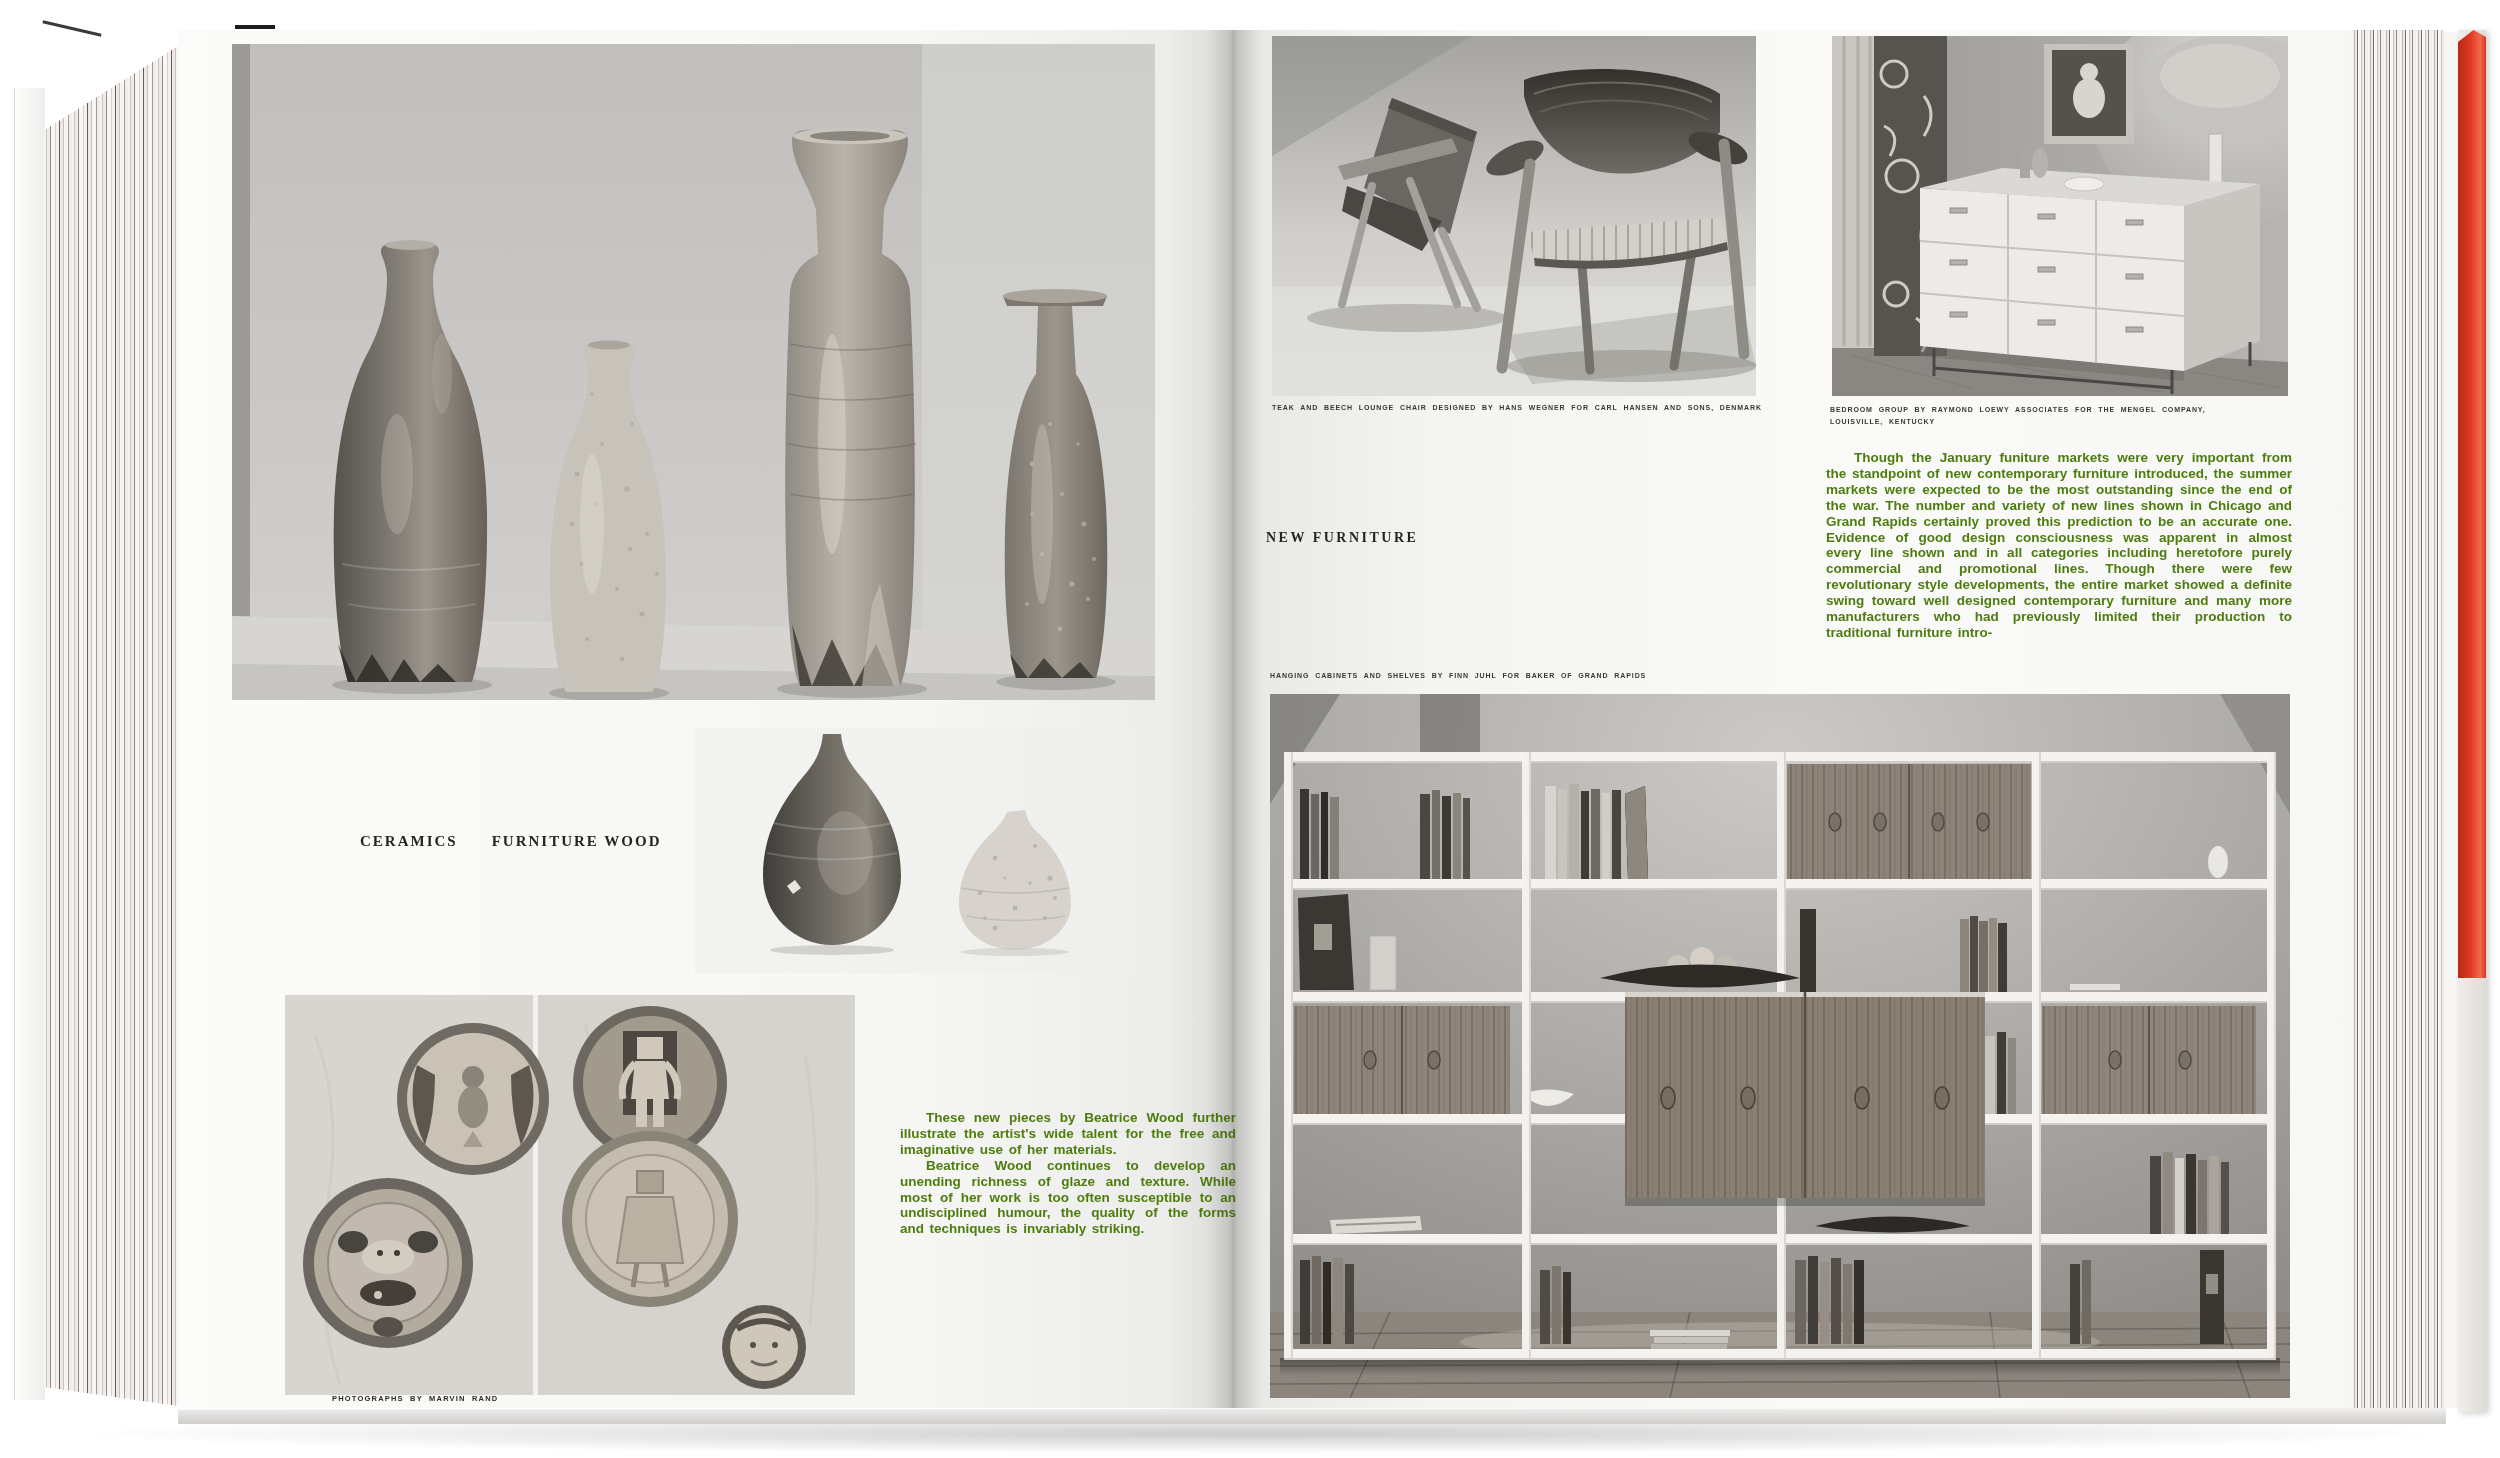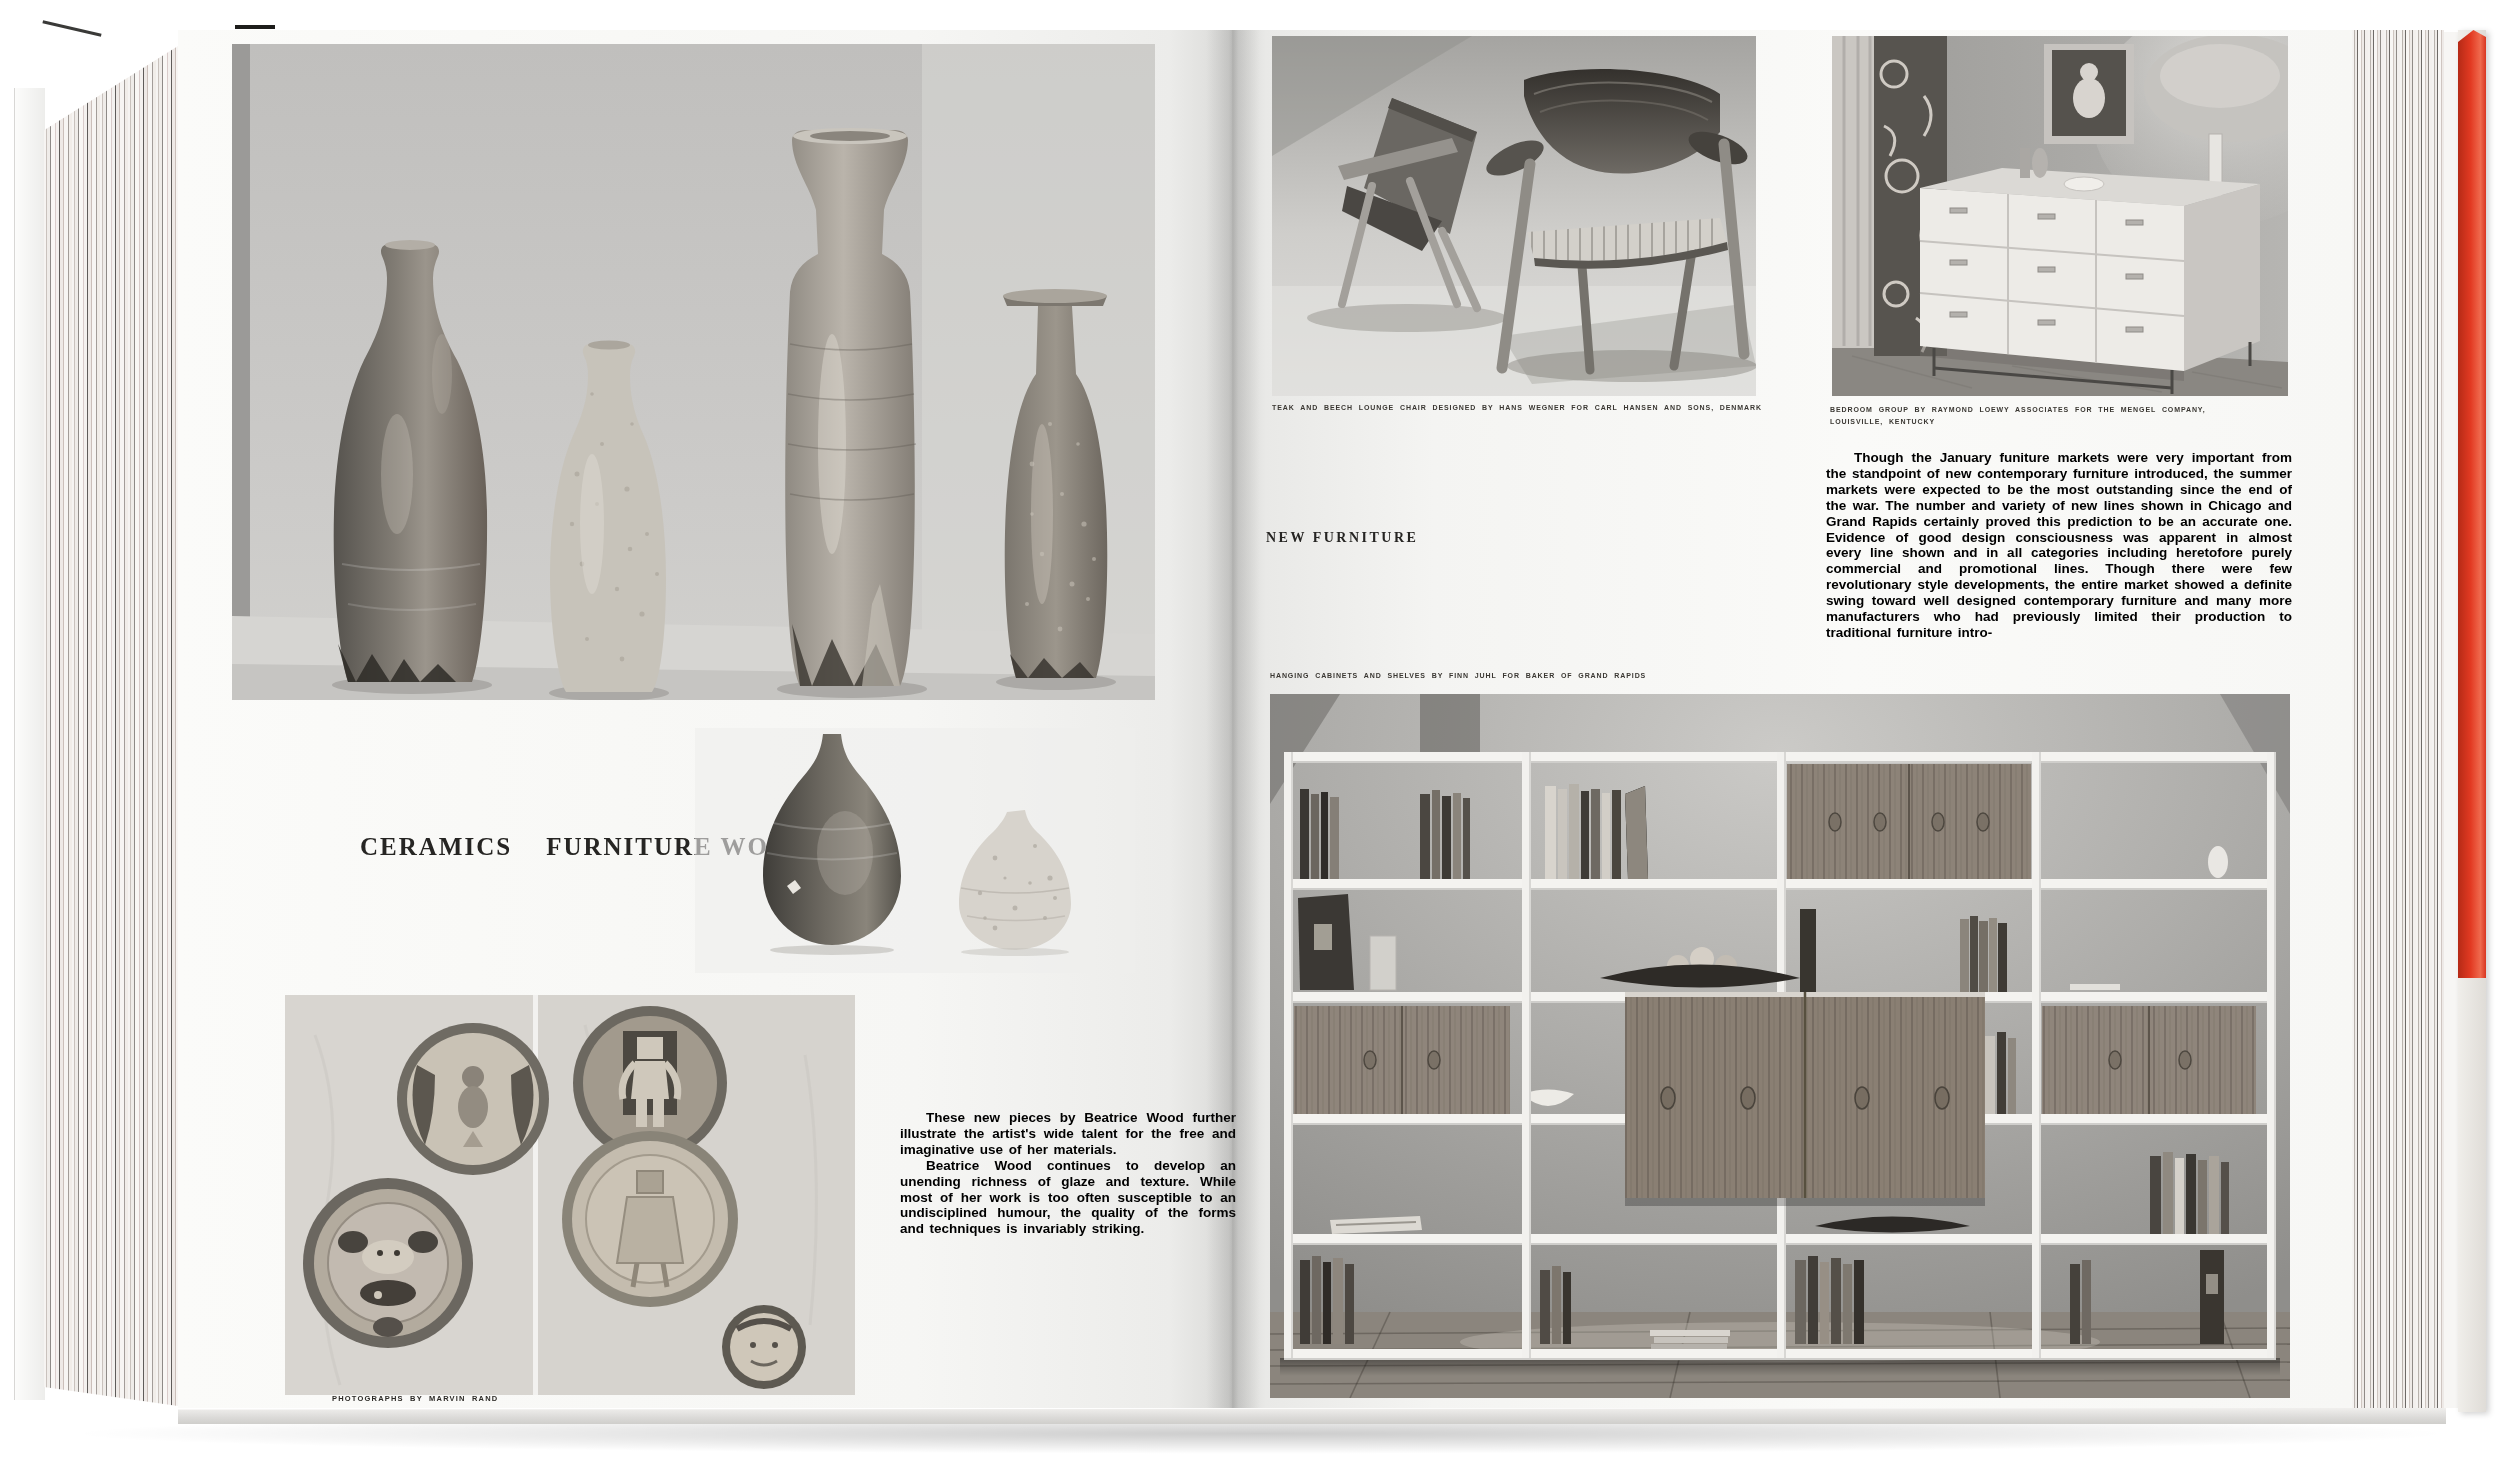--- a/index.html
+++ b/index.html
@@ -40,25 +40,25 @@
     clip-path:polygon(0 12px,55% 0,100% 7px,100% 100%,0 100%);
     background:linear-gradient(90deg,#b52a16,#e23a22 45%,#ef6a4e 80%,#d93620);}
   #bottom-edges{left:178px;top:1408px;width:2268px;height:16px;
     background:linear-gradient(#f0efed,#dbdad8 60%,#cfcecb);
     clip-path:polygon(0 10%,100% 0,100% 100%,0 100%);}
   #book-shadow{left:60px;top:1420px;width:2400px;height:34px;
     background:radial-gradient(ellipse at 50% 40%,rgba(0,0,0,.20),rgba(0,0,0,0) 70%);}
 
   
   .serif-head{font-family:"Liberation Serif","DejaVu Serif",serif;font-weight:600;color:#262523;white-space:nowrap;}
-  #ceramics-head{left:360px;top:833px;display:flex;gap:34px;font-size:25px;letter-spacing:2px;}
+  #ceramics-head{left:360px;top:833px;display:flex;gap:34px;font-size:15px;letter-spacing:2px;}
   #new-furniture-head{left:1266px;top:530px;font-size:14px;letter-spacing:2.5px;}
   .cap{font-size:7px;font-weight:bold;letter-spacing:.9px;color:#3a3732;white-space:nowrap;word-spacing:3px;}
   .cap.wrap{white-space:pre-line;line-height:12px;width:470px;}
-  .body-col{font-weight:600;color:#000000;text-align:justify;}
+  .body-col{font-weight:600;color:#4d7c0f;text-align:justify;}
   .body-col p{margin:0;text-indent:26px;line-height:15.9px;font-size:13.5px;word-spacing:1.8px;}
   #credit{left:296px;top:1394px;font-size:7.5px;font-weight:bold;letter-spacing:1.2px;color:#2c2a26;word-spacing:3px;padding-left:36px;}
   #top-dash{left:235px;top:25px;width:40px;height:4px;background:#1d1d1b;}
 </style>
 </head>
 <body>
 
 <div id="scene">
 
   <div class="abs" id="book-shadow"></div>

